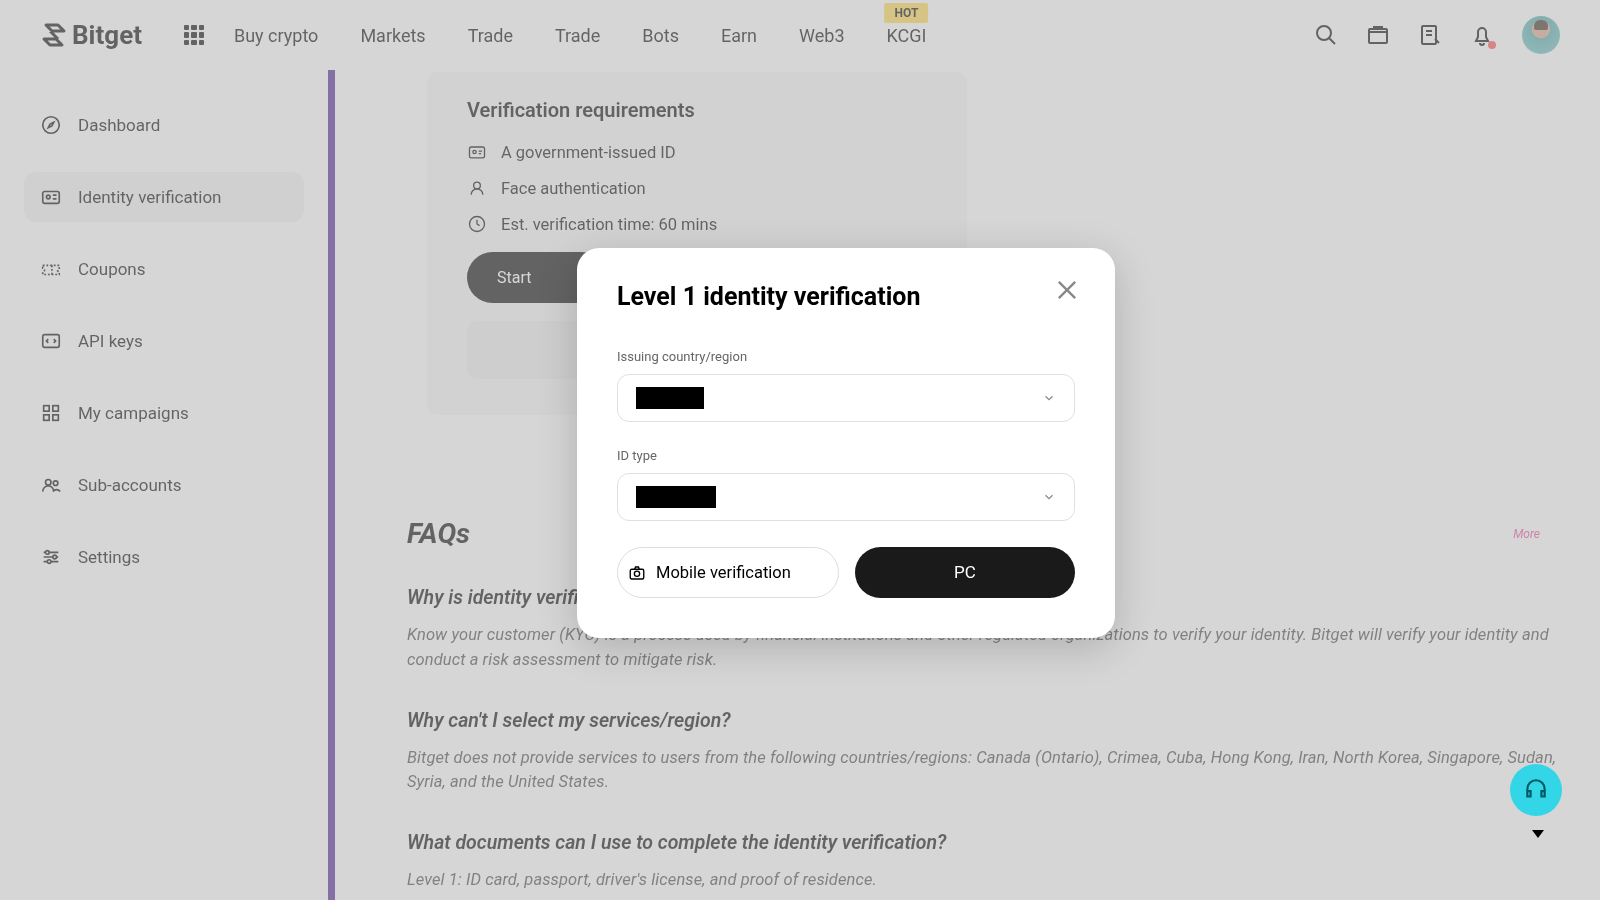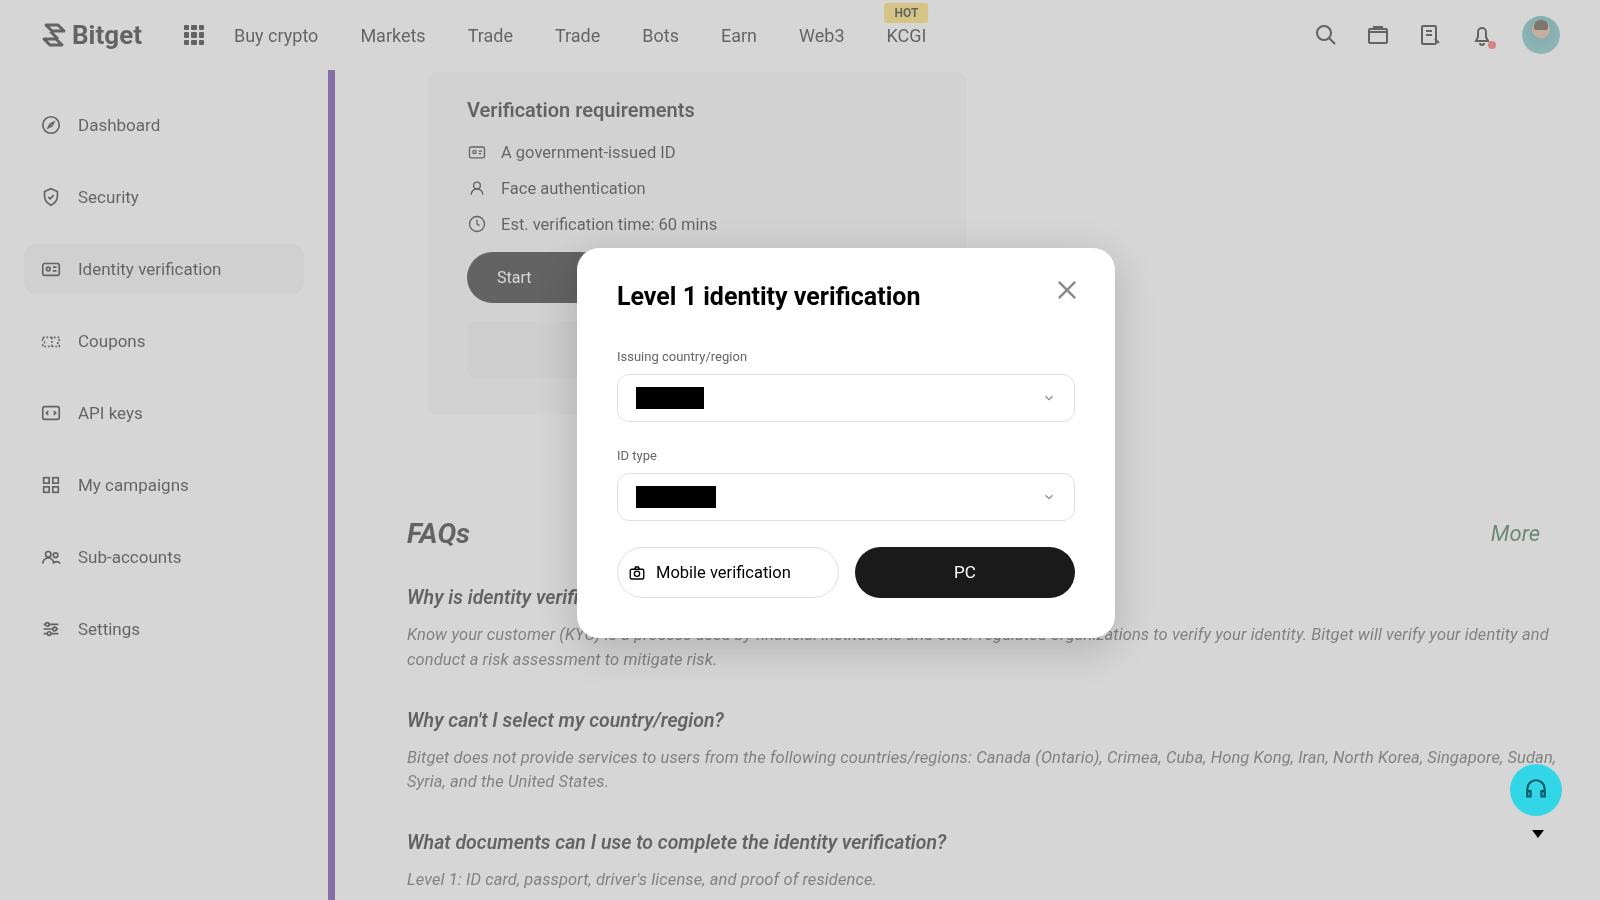--- a/index.html
+++ b/index.html
@@ -31,21 +31,21 @@
 .card { background: #f7f7f7; border-radius: 10px; padding: 26px 40px 36px 40px; width: 540px; margin-left: 56px; margin-top: 2px; }
 .card h3 { font-size: 20px; font-weight: 600; margin-bottom: 20px; color: #000; }
 .req-row { display: flex; align-items: center; gap: 14px; font-size: 16.5px; color: #000; margin-bottom: 16px; }
 .ricon { width: 20px; height: 20px; }
 .start-btn { background: #000; color: #fff; border-radius: 28px; padding: 16px 30px; font-size: 16px; width: 140px; margin-top: 18px; cursor: pointer; }
 .ghost-row { background: #ededed; height: 58px; border-radius: 10px; margin-top: 18px; width: 100%; }
 
 .faqs { margin-top: 102px; margin-left: 36px; font-style: italic; }
 .faqs-head { display: flex; align-items: center; justify-content: space-between; padding-right: 24px; }
 .faqs-head h2 { font-size: 28px; font-weight: 700; }
-.more { font-size: 22px; color: #14532d; cursor: pointer; }
+.more { font-size: 12px; color: #ec4899; cursor: pointer; }
 .faq-item { margin-top: 36px; }
 .faq-q { font-size: 19.5px; font-weight: 600; color: #000; margin-bottom: 14px; }
 .faq-a { font-size: 16.5px; color: #444; line-height: 1.5; letter-spacing: 0.1px; }
 
 
 .overlay { position: absolute; inset: 0; background: rgba(180,180,180,0.55); }
 .modal { position: absolute; left: 530px; top: 248px; width: 538px; background: #fff; border-radius: 22px; padding: 34px 40px 40px 40px; box-shadow: 0 10px 40px rgba(0,0,0,0.18); margin-left: 47px; }
 .modal h2 { font-size: 25px; font-weight: 700; margin-bottom: 38px; }
 .close { position: absolute; top: 28px; right: 34px; width: 28px; height: 28px; cursor: pointer; }
 .field-label { font-size: 13px; color: #666; margin-bottom: 10px; }
@@ -129,28 +129,20 @@
 <div class="sidebar">
   <div class="side-item">
       <span class="sicon">
         <svg viewBox="0 0 24 24" stroke="#000" stroke-width="1.8" fill="none">
           <circle cx="12" cy="12" r="9"></circle>
           <path d="M15 9 L11 11 L9 15 L13 13 Z"></path>
         </svg>
       </span>
       <span>Dashboard</span>
     </div>
-  <div class="side-item">
-      <span class="sicon">
-        <svg viewBox="0 0 24 24" stroke="#000" stroke-width="1.8" fill="none">
-          <path d="M12 3 L19 6 V11 C19 16 16 19 12 21 C8 19 5 16 5 11 V6 Z M9 12 L11 14 L15 10"></path>
-        </svg>
-      </span>
-      <span>Security</span>
-    </div>
   <div class="side-item active">
       <span class="sicon">
         <svg viewBox="0 0 24 24" stroke="#000" stroke-width="1.8" fill="none">
           <rect x="3" y="6" width="18" height="13" rx="2"></rect>
           <circle cx="9" cy="12" r="2"></circle>
           <path d="M14 10 H18 M14 14 H18"></path>
         </svg>
       </span>
       <span>Identity verification</span>
     </div>
@@ -243,21 +235,21 @@
   <div class="faqs">
     <div class="faqs-head">
       <h2>FAQs</h2>
       <div class="more">More</div>
     </div>
     <div class="faq-item">
       <div class="faq-q">Why is identity verification required?</div>
       <div class="faq-a">Know your customer (KYC) is a process used by financial institutions and other regulated organizations to verify your identity. Bitget will verify your identity and conduct a risk assessment to mitigate risk.</div>
     </div>
     <div class="faq-item">
-      <div class="faq-q">Why can't I select my country/region?</div>
+      <div class="faq-q">Why can't I select my services/region?</div>
       <div class="faq-a">Bitget does not provide services to users from the following countries/regions: Canada (Ontario), Crimea, Cuba, Hong Kong, Iran, North Korea, Singapore, Sudan, Syria, and the United States.</div>
     </div>
     <div class="faq-item">
       <div class="faq-q">What documents can I use to complete the identity verification?</div>
       <div class="faq-a">Level 1: ID card, passport, driver's license, and proof of residence.</div>
     </div>
   </div>
 </div>
 
 <div class="overlay"></div>

